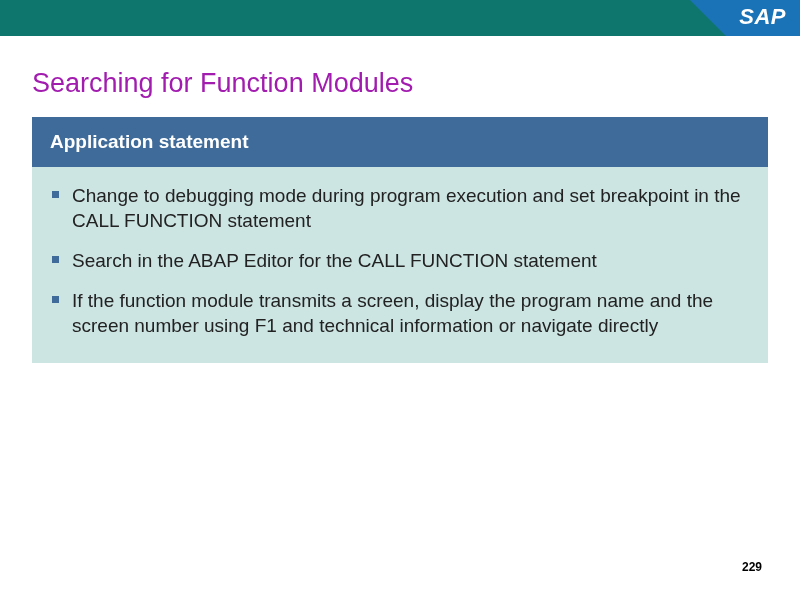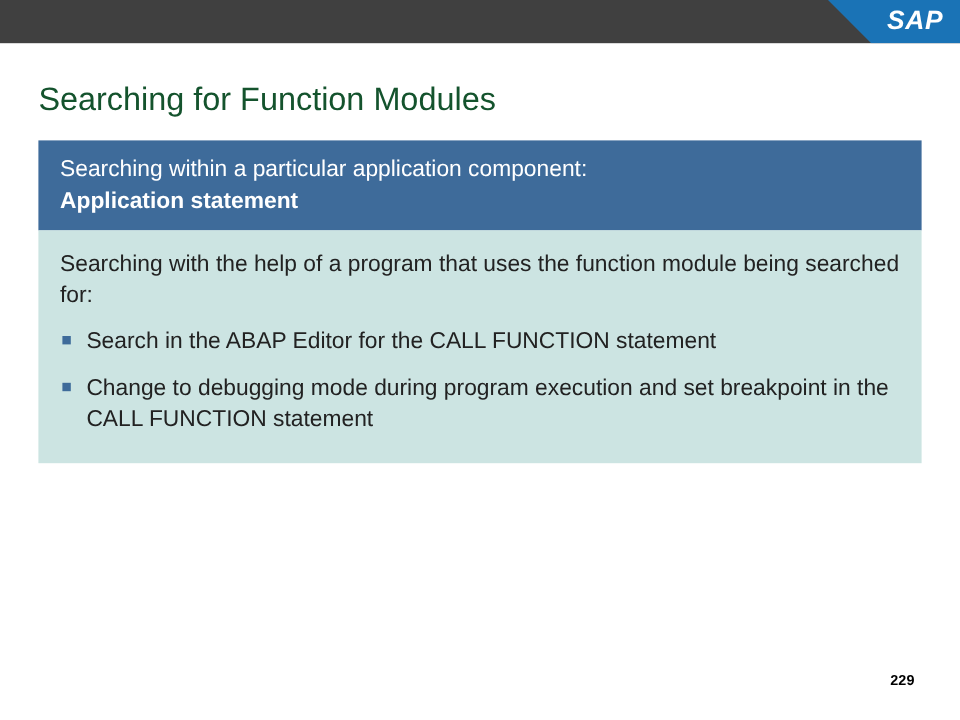--- a/index.html
+++ b/index.html
@@ -1,20 +1,20 @@
 <!DOCTYPE html>
 <html><head>
 <meta charset="utf-8">
 <style>
   * { box-sizing: border-box; margin: 0; padding: 0; }
   html, body { width: 800px; height: 600px; font-family: Arial, Helvetica, sans-serif; background: #fff; }
   .topbar {
     width: 100%;
     height: 36px;
-    background: #404040;
+    background: #0f766e;
     position: relative;
   }
   .logo-wrap {
     position: absolute;
     right: 0;
     top: 0;
     height: 36px;
     width: 110px;
   }
   .logo-bg {
@@ -32,21 +32,21 @@
     font-style: italic;
     font-size: 22px;
     color: #fff;
     letter-spacing: 0.5px;
     font-family: Arial, Helvetica, sans-serif;
   }
   .below-bar { width:100%; height:14px; background:#fff; }
   .title {
     font-size: 27px;
     font-weight: 400;
-    color: #14532d;
+    color: #a21caf;
     padding: 18px 32px 18px 32px;
   }
   .content { padding: 0 32px; }
   .panel-head {
     background: #3e6b9a;
     color: #fff;
     padding: 12px 18px 12px 18px;
     font-size: 19px;
     line-height: 1.35;
   }
@@ -98,27 +98,26 @@
     <span class="logo-text">SAP</span>
   </div>
 </div>
 
 <div class="below-bar"></div>
 
 <h1 class="title">Searching for Function Modules</h1>
 
 <div class="content">
   <div class="panel-head">
-    <div class="line1">Searching within a particular application component:</div>
     <div class="line2">Application statement</div>
   </div>
   <div class="panel-body">
-    <div class="lead">Searching with the help of a program that uses the function module being searched for:</div>
     <ul class="bullets">
+      <li>Change to debugging mode during program execution and set breakpoint in the CALL FUNCTION statement</li>
       <li>Search in the ABAP Editor for the CALL FUNCTION statement</li>
-      <li>Change to debugging mode during program execution and set breakpoint in the CALL FUNCTION statement</li>
+      <li>If the function module transmits a screen, display the program name and the screen number using F1 and technical information or navigate directly</li>
     </ul>
   </div>
 </div>
 
 <div class="page-number">229</div>
 
 </div>
 
 </body></html>

